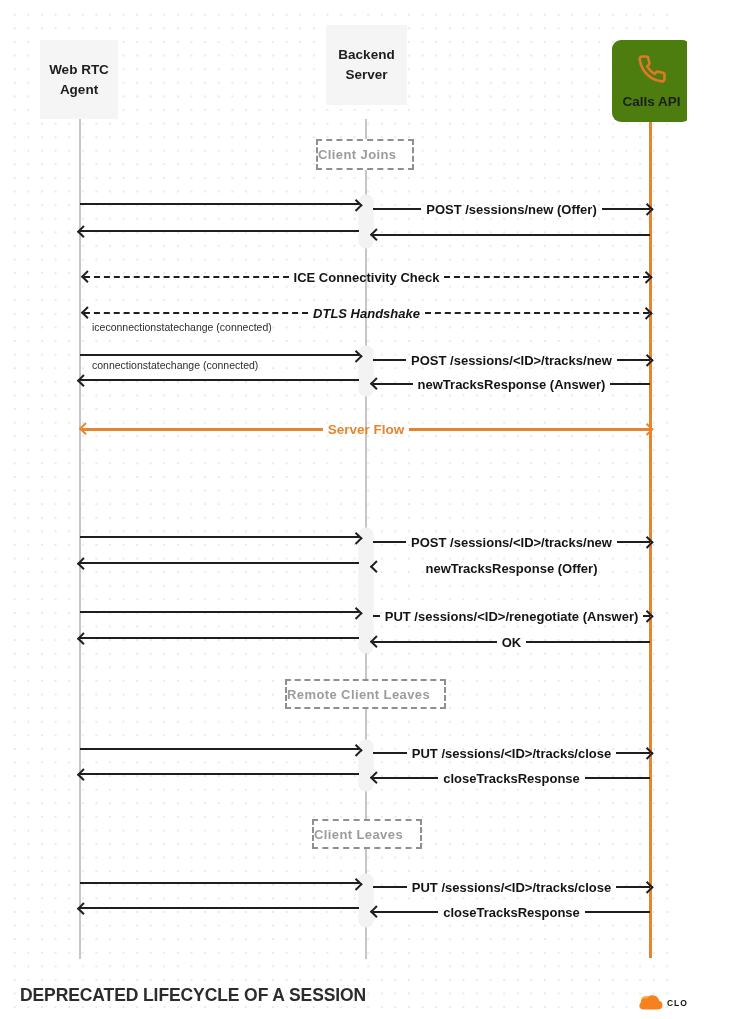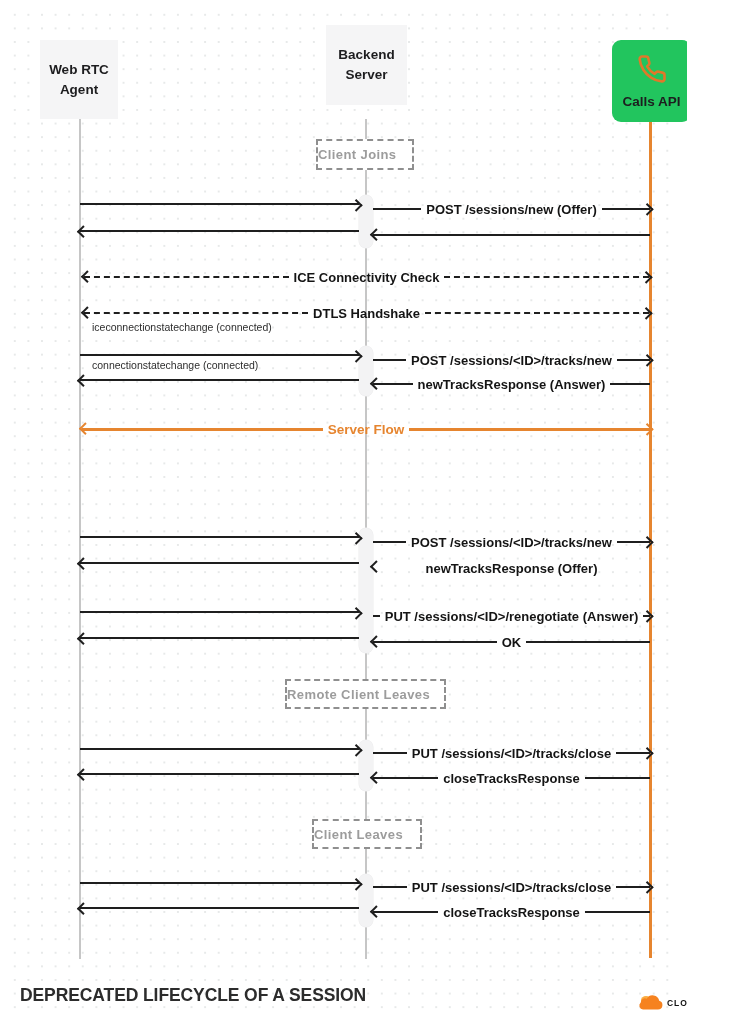--- a/index.html
+++ b/index.html
@@ -13,21 +13,21 @@
   .canvas{position:relative;width:687px;height:1019px;background:#ffffff;overflow:hidden;padding-left:16px;}
   .dots{position:absolute;left:8px;top:8px;right:8px;bottom:8px;
     background-image:radial-gradient(#e7e9e9 1.15px, transparent 1.3px);
     background-size:13.6px 13.6px;border-radius:6px;z-index:0;}
   
   .lifeline{position:absolute;width:2px;background:var(--lifeline);z-index:1;}
   .lifeline.orange{background:var(--orange);width:2.5px;}
   
   .actor{position:absolute;display:flex;align-items:center;justify-content:center;text-align:center;
     background:#f5f5f6;color:#1d1d1f;font-weight:700;font-size:13.5px;line-height:1.45;z-index:4;}
-  .actor.calls{background:#22c55e;border-radius:9px;flex-direction:column;gap:8px;padding-top:4px;}
+  .actor.calls{background:#4d7c0f;border-radius:9px;flex-direction:column;gap:8px;padding-top:4px;}
   .actor.calls .phone{width:30px;height:30px;}
   
   .act{position:absolute;left:359px;width:14px;background:#f3f3f4;border-radius:7px;
     box-shadow:0 0 0 0.5px #ededee;z-index:2;}
   
   .seg{position:absolute;height:0;border-top:2.6px solid var(--ink);z-index:3;}
   
   .lseg{position:absolute;display:flex;align-items:center;height:16px;z-index:3;}
   .lseg .ln{flex:1;height:0;border-top:2.6px solid var(--ink);}
   .lseg.dash .ln{border-top-style:dashed;}
@@ -115,21 +115,21 @@
       <i class="head head-l"></i>
       <i class="ln"></i>
         <span class="lbl">ICE Connectivity Check</span>
         <i class="ln"></i>
       <i class="head head-r"></i>
     </div>
     <div class="annot" style="left:92px;top:281px;">iceconnectionstatechange (connected)</div>
   </div>
 
   <div>
-    <div class="lseg dash" style="left:84px;top:305px;width:565px;">
+    <div class="lseg dash" style="left:84px;top:305px;width:565px;font-style:italic;">
       <i class="head head-l"></i>
       <i class="ln"></i>
         <span class="lbl">DTLS Handshake</span>
         <i class="ln"></i>
       <i class="head head-r"></i>
     </div>
     <div class="annot" style="left:92px;top:319px;">connectionstatechange (connected)</div>
   </div>
 
   <div>

